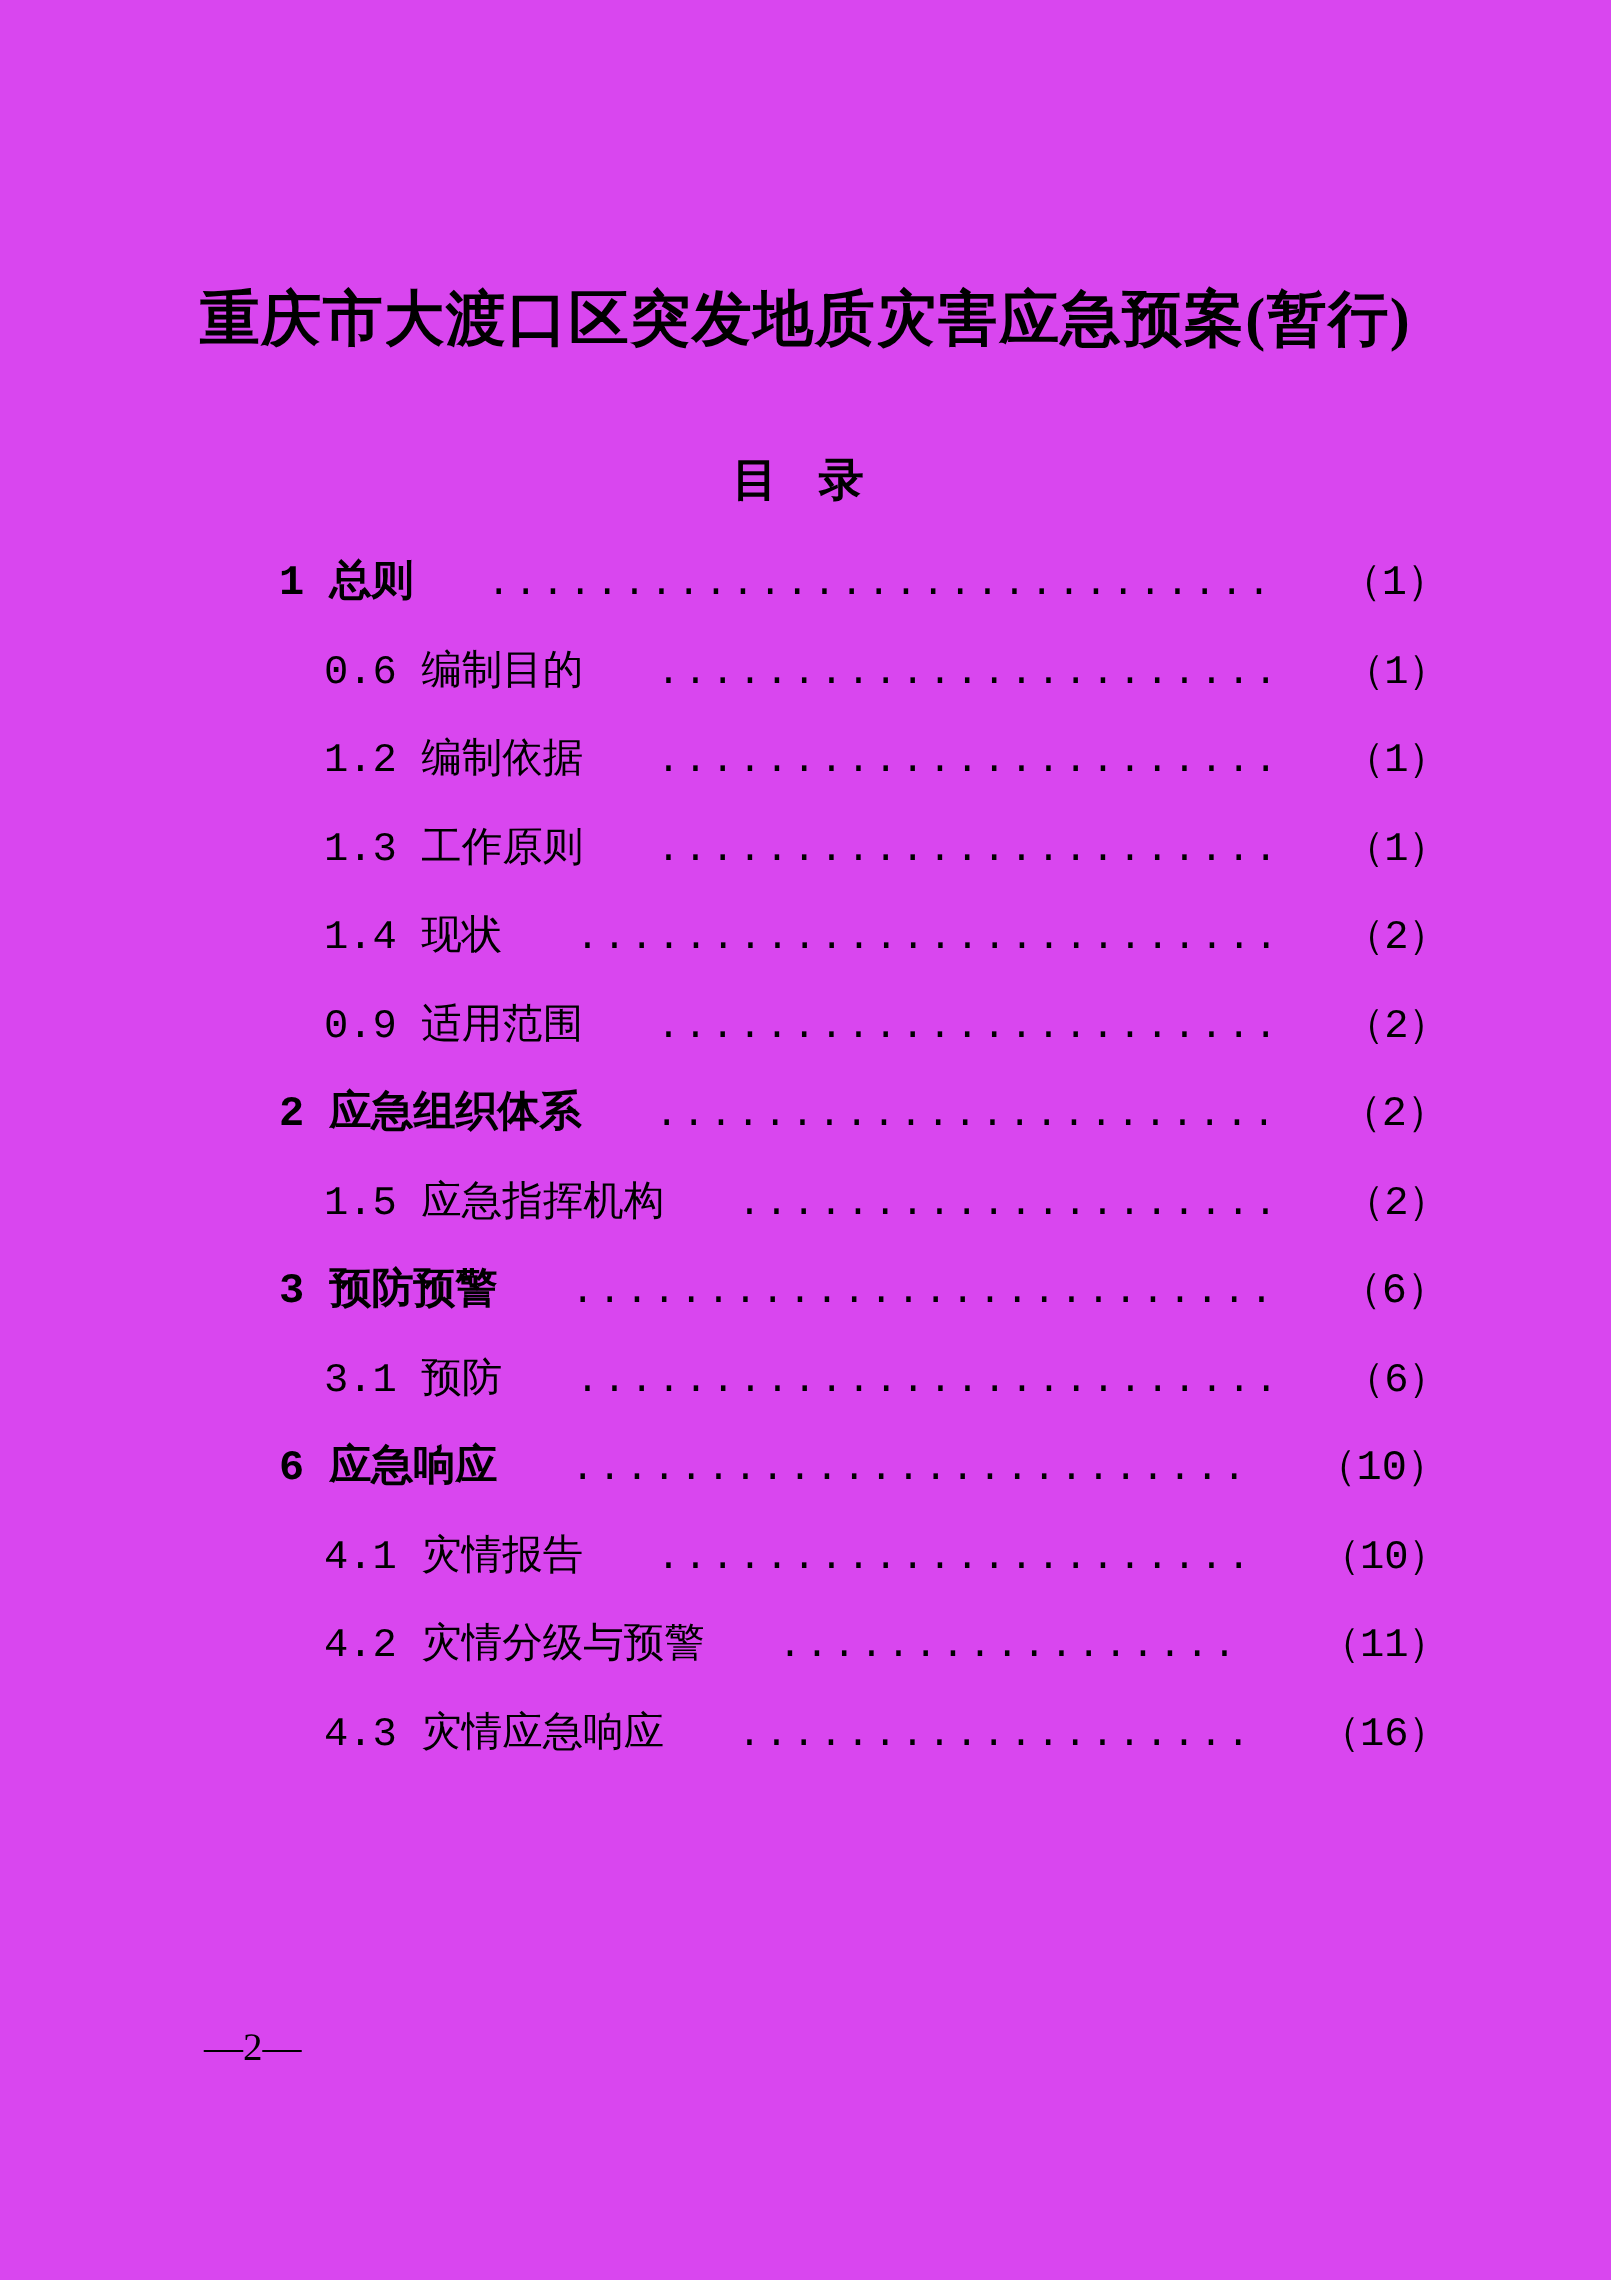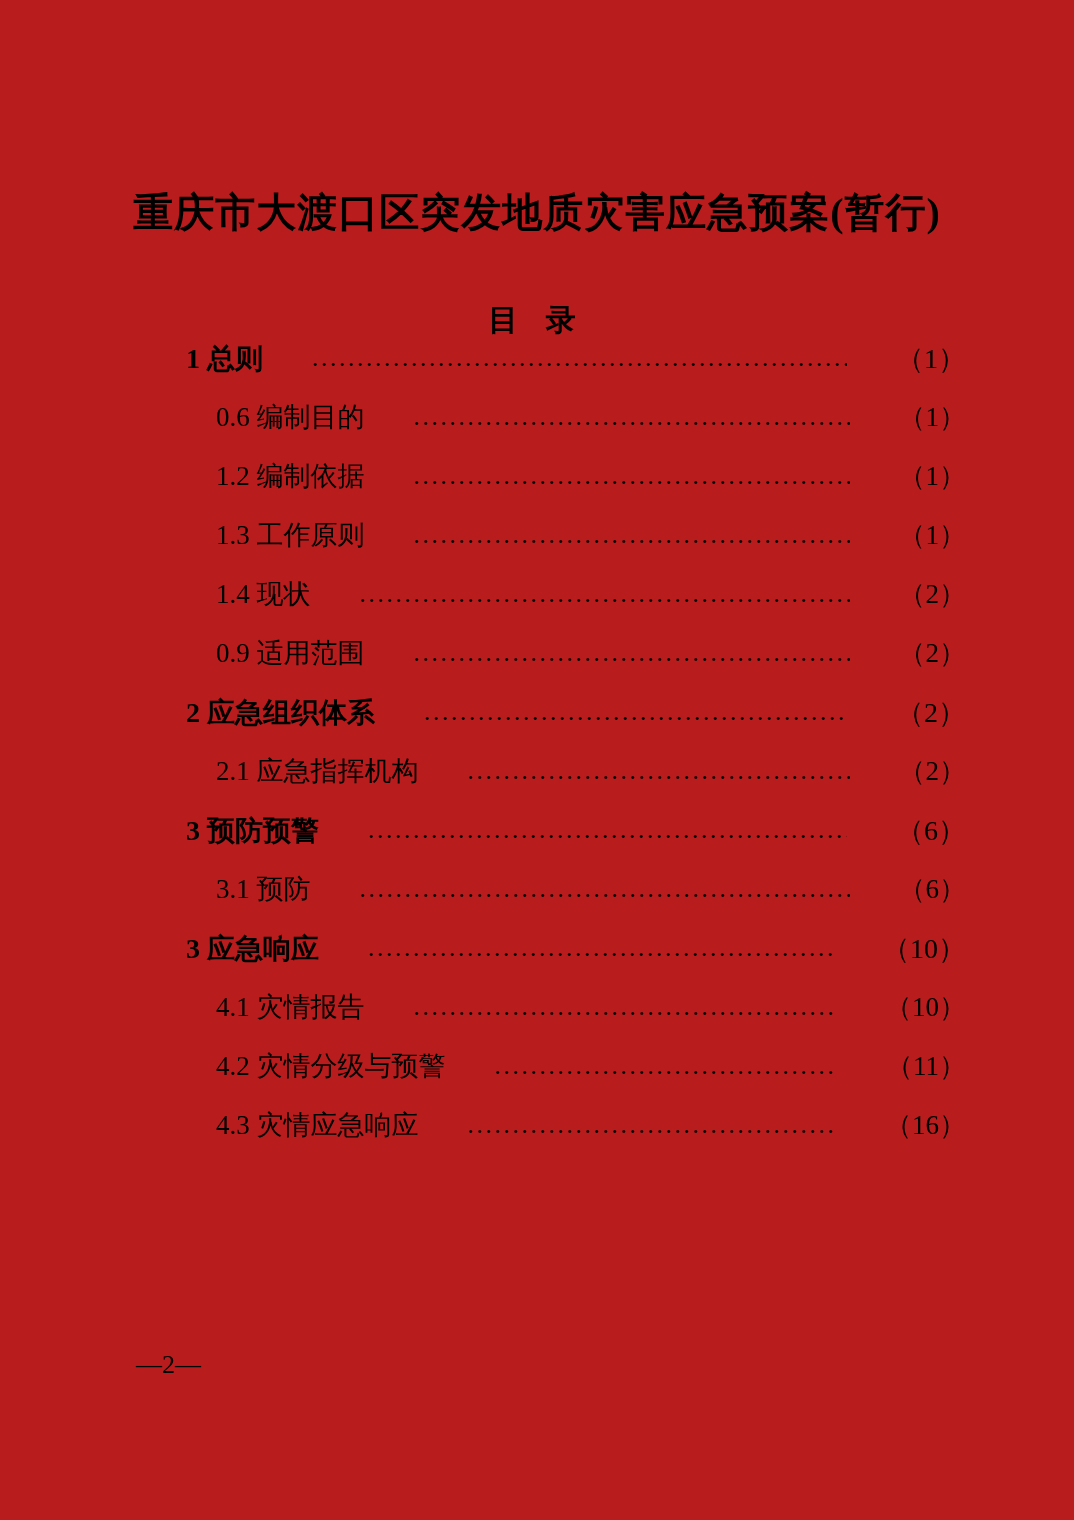--- a/index.html
+++ b/index.html
@@ -4,21 +4,21 @@
 <style>
   html, body {
     margin: 0;
     padding: 0;
     background: #ffffff;
   }
   .page {
     position: relative;
     width: 1074px;
     height: 1520px;
-    background: #b91c1c;
+    background: #d946ef;
     font-family: "Liberation Serif", "DejaVu Serif", serif;
     color: #000000;
     overflow: hidden;
     box-sizing: border-box;
   }
   .doc-title {
     position: absolute;
     top: 185px;
     left: 0;
     right: 0;
@@ -41,25 +41,26 @@
     font-family: "Liberation Serif", "DejaVu Serif", serif;
   }
   .toc {
     position: absolute;
     top: 345px;
     left: 186px;
     width: 780px;
   }
   .toc-entry {
     display: flex;
+    align-items: flex-end;
     font-size: 27px;
     line-height: 1.0;
     height: 59px;
     white-space: nowrap;
-    font-family: Liberation Serif, serif;
+    font-family: Liberation Mono, monospace;
     gap: 45px;
   }
   .toc-entry .label {
     flex: 0 0 auto;
     padding-right: 4px;
   }
   .toc-entry .leader {
     flex: 1 1 auto;
     overflow: hidden;
     position: relative;
@@ -145,36 +146,36 @@
         <span class="label">0.9 适用范围</span>
         <span class="leader"></span>
         <span class="pageno">（2）</span>
       </div>
       <div class="toc-entry lvl1">
         <span class="label">2 应急组织体系</span>
         <span class="leader"></span>
         <span class="pageno">（2）</span>
       </div>
       <div class="toc-entry lvl2">
-        <span class="label">2.1 应急指挥机构</span>
+        <span class="label">1.5 应急指挥机构</span>
         <span class="leader"></span>
         <span class="pageno">（2）</span>
       </div>
       <div class="toc-entry lvl1">
         <span class="label">3 预防预警</span>
         <span class="leader"></span>
         <span class="pageno">（6）</span>
       </div>
       <div class="toc-entry lvl2">
         <span class="label">3.1 预防</span>
         <span class="leader"></span>
         <span class="pageno">（6）</span>
       </div>
       <div class="toc-entry lvl1">
-        <span class="label">3 应急响应</span>
+        <span class="label">6 应急响应</span>
         <span class="leader"></span>
         <span class="pageno">（10）</span>
       </div>
       <div class="toc-entry lvl2">
         <span class="label">4.1 灾情报告</span>
         <span class="leader"></span>
         <span class="pageno">（10）</span>
       </div>
       <div class="toc-entry lvl2">
         <span class="label">4.2 灾情分级与预警</span>

